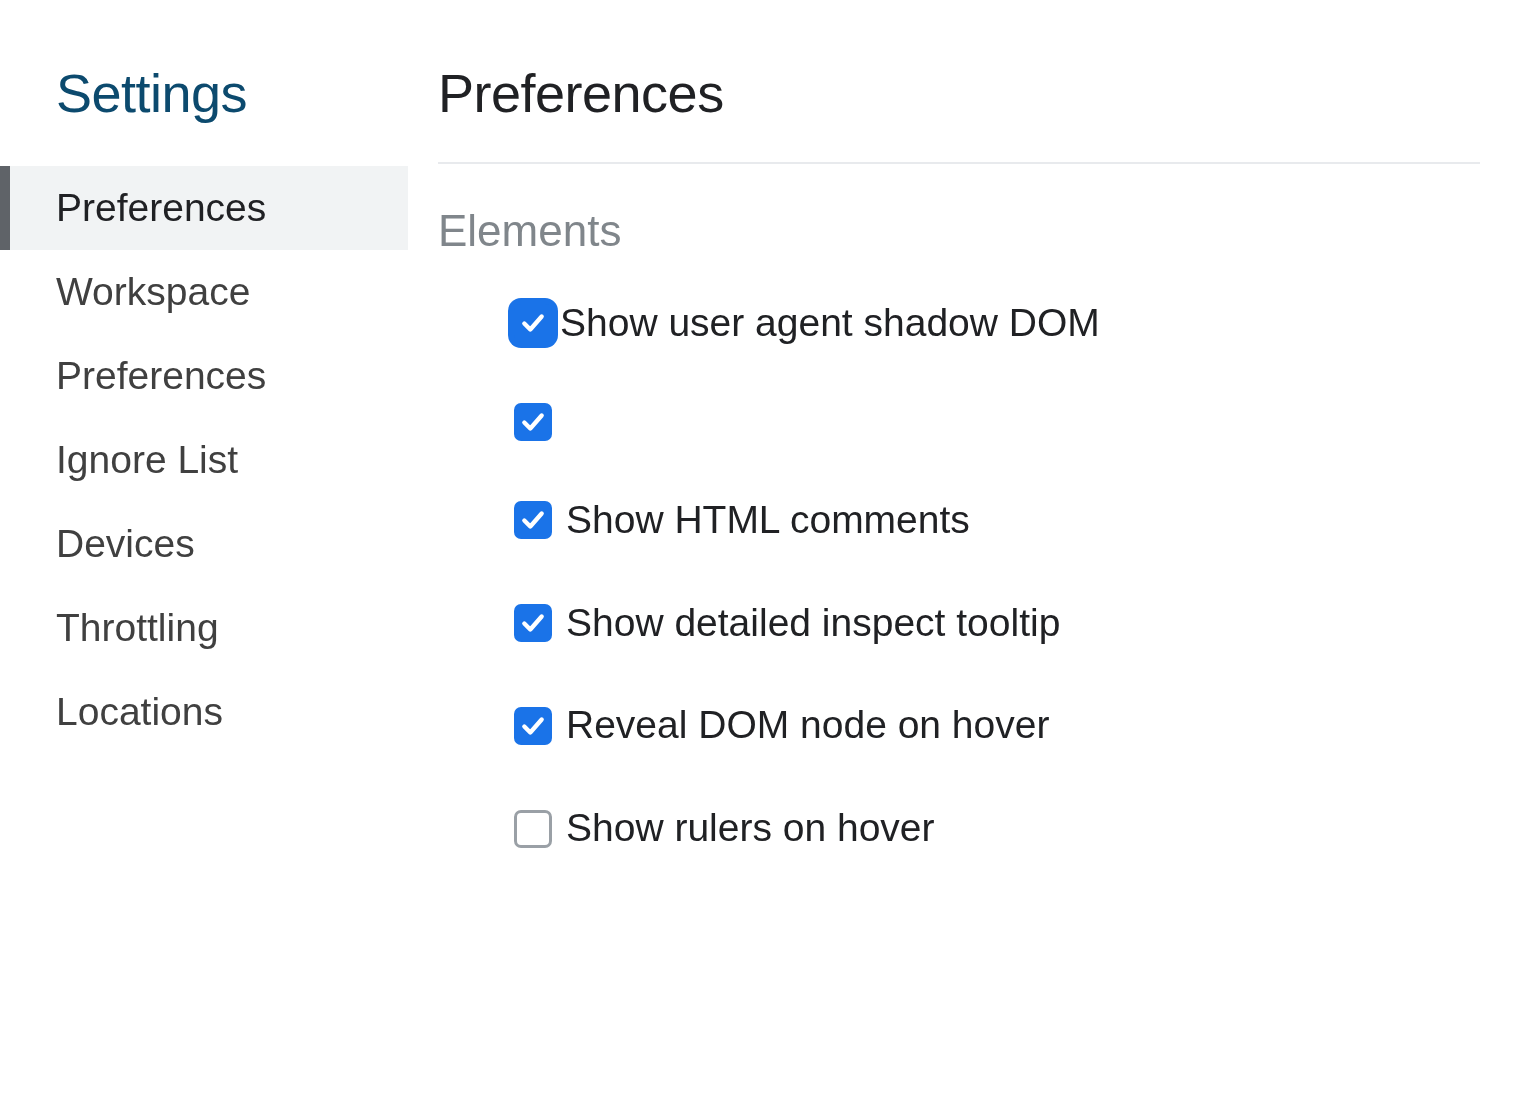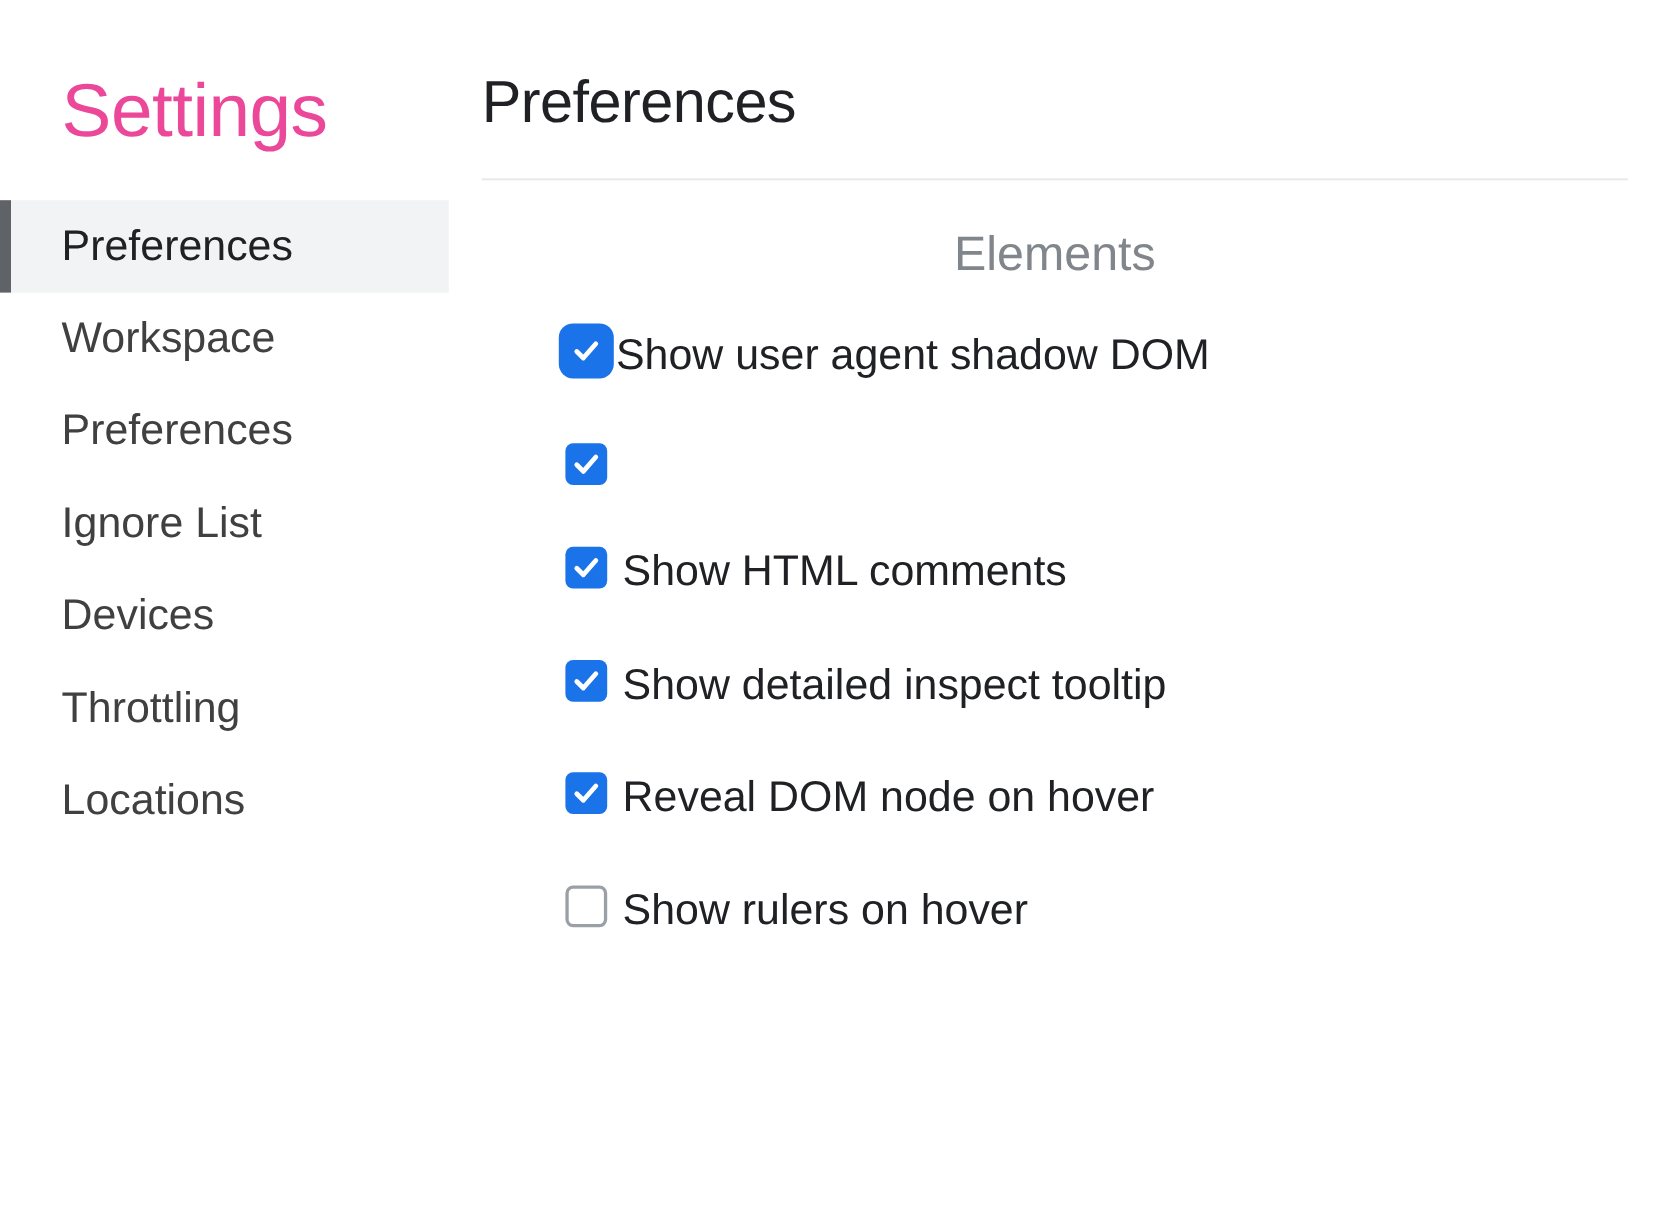--- a/index.html
+++ b/index.html
@@ -14,23 +14,23 @@
       width: 1520px;
       height: 1110px;
       display: flex;
     }
     .sidebar {
       width: 408px;
       padding-top: 62px;
       flex-shrink: 0;
     }
     .sidebar-title {
-      font-size: 68px;
+      font-size: 54px;
       font-weight: 400;
-      color: #ec4899;
+      color: #0c4a6e;
       padding-left: 56px;
       margin-bottom: 42px;
       letter-spacing: -0.5px;
     }
     .sidebar-items {
       list-style: none;
     }
     .sidebar-item {
       font-size: 39px;
       color: #404040;
@@ -67,28 +67,28 @@
     .divider {
       border: none;
       border-top: 2px solid #e8eaed;
       margin-bottom: 42px;
     }
     .section-header {
       font-size: 44px;
       font-weight: 400;
       color: #80868b;
       margin-bottom: 44px;
-      text-align: center;
     }
     .options {
       list-style: none;
       padding-left: 76px;
     }
     .option-row {
       display: flex;
+      align-items: center;
       margin-bottom: 56px;
       cursor: pointer;
     }
     .checkbox {
       width: 38px;
       height: 38px;
       border-radius: 7px;
       flex-shrink: 0;
       display: inline-flex;
       align-items: center;

